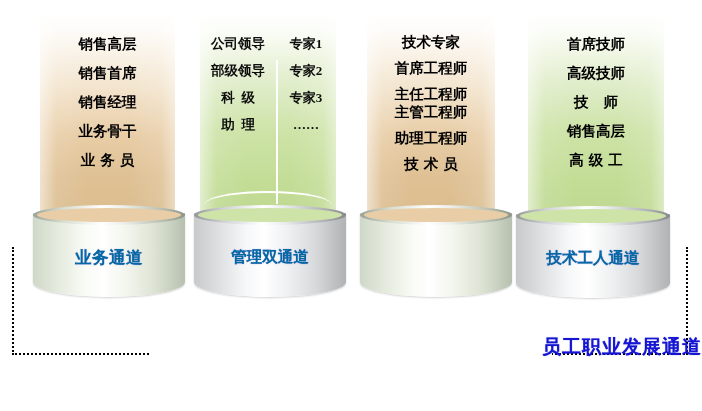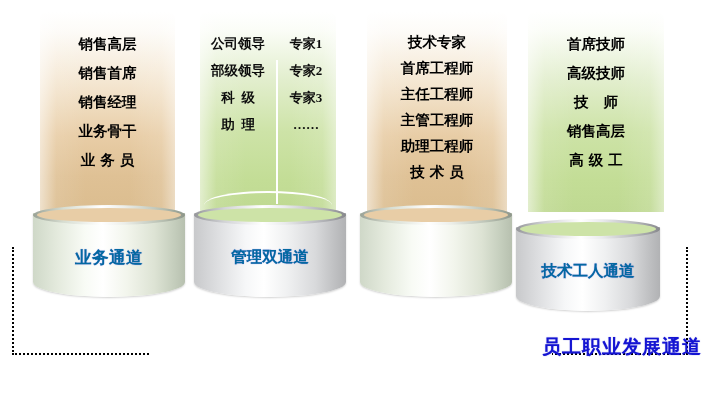--- a/index.html
+++ b/index.html
@@ -294,27 +294,27 @@
     <div class="split-curve"></div>
   </div>
   <div class="pedestal grey" style="left:194px; top:205px; width:152px; height:94px;">
     <div class="ped-side"></div>
     <div class="ped-top">
       <div class="ped-top-inner" style="background:#cde3a7;"></div>
     </div>
     <div class="ped-label wide">管理双通道</div>
   </div>
 
-  <div class="column col-orange" style="left:367px; top:12px; width:140px; height:200px;text-decoration:underline;">
+  <div class="column col-orange" style="left:367px; top:12px; width:128px; height:200px;text-decoration:underline;">
     <div class="col-body"></div>
     <div class="col-shade"></div>
     <div class="col-stack" style="padding-top:22px;">
       <div class="col-line" style="margin-bottom:10px;">技术专家</div>
       <div class="col-line" style="margin-bottom:10px;">首席工程师</div>
-      <div class="col-line" style="margin-bottom:10px;">主任工程师</div>
+      <div class="col-line" style="margin-bottom:2px;">主任工程师</div>
       <div class="col-line" style="margin-bottom:10px;">主管工程师</div>
       <div class="col-line" style="margin-bottom:10px;">助理工程师</div>
       <div class="col-line" style="margin-bottom:10px;">技 术 员</div>
     </div>
   </div>
   <div class="pedestal" style="left:360px; top:205px; width:152px; height:94px;">
     <div class="ped-side"></div>
     <div class="ped-top">
       <div class="ped-top-inner" style="background:#e8cda6;"></div>
     </div>
@@ -324,21 +324,21 @@
     <div class="col-body"></div>
     <div class="col-shade"></div>
     <div class="col-stack">
       <div class="col-line">首席技师</div>
       <div class="col-line">高级技师</div>
       <div class="col-line">技   师</div>
       <div class="col-line">销售高层</div>
       <div class="col-line">高 级 工</div>
     </div>
   </div>
-  <div class="pedestal grey" style="left:516px; top:219px; width:144px; height:94px;">
+  <div class="pedestal grey" style="left:516px; top:206px; width:144px; height:94px;padding-left:10px;">
     <div class="ped-side"></div>
     <div class="ped-top">
       <div class="ped-top-inner" style="background:#cde3a7;"></div>
     </div>
     <div class="ped-label wide">技术工人通道</div>
   </div>
 
   <div id="footer-title">员工职业发展通道</div>
 
 </div>

